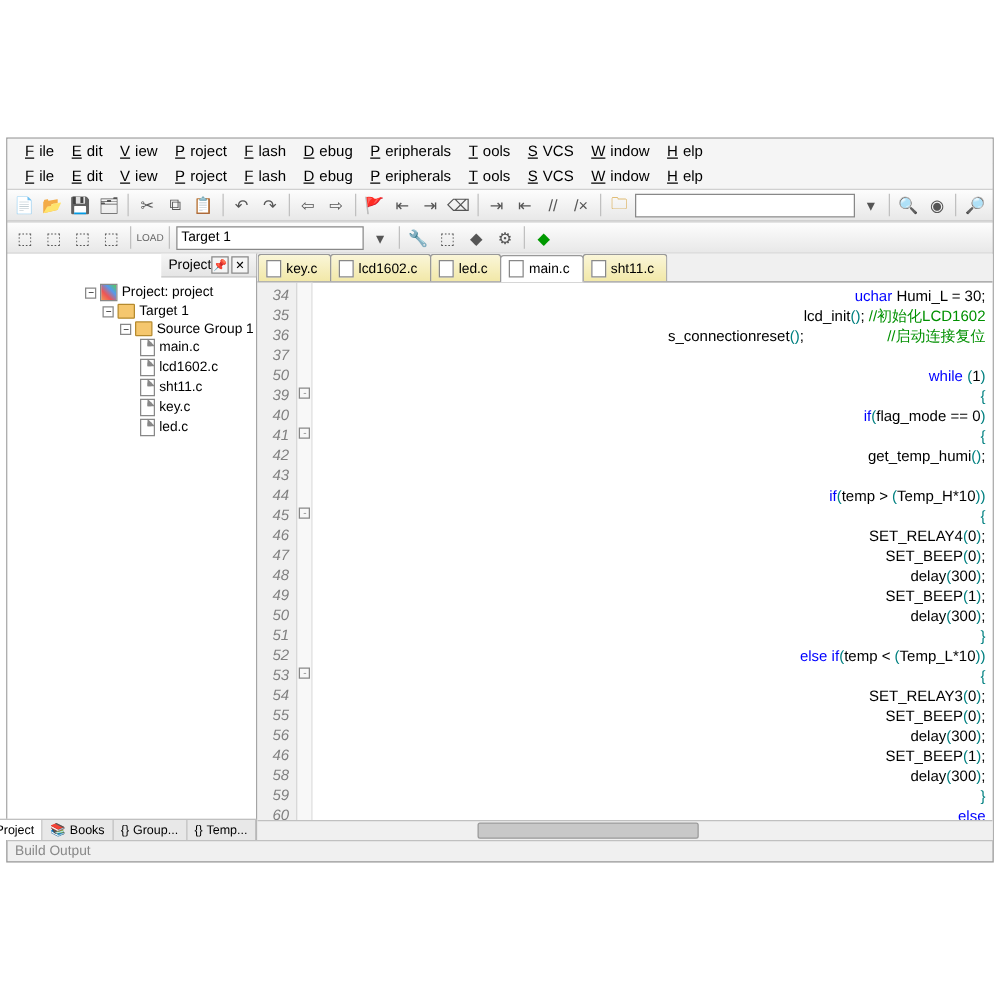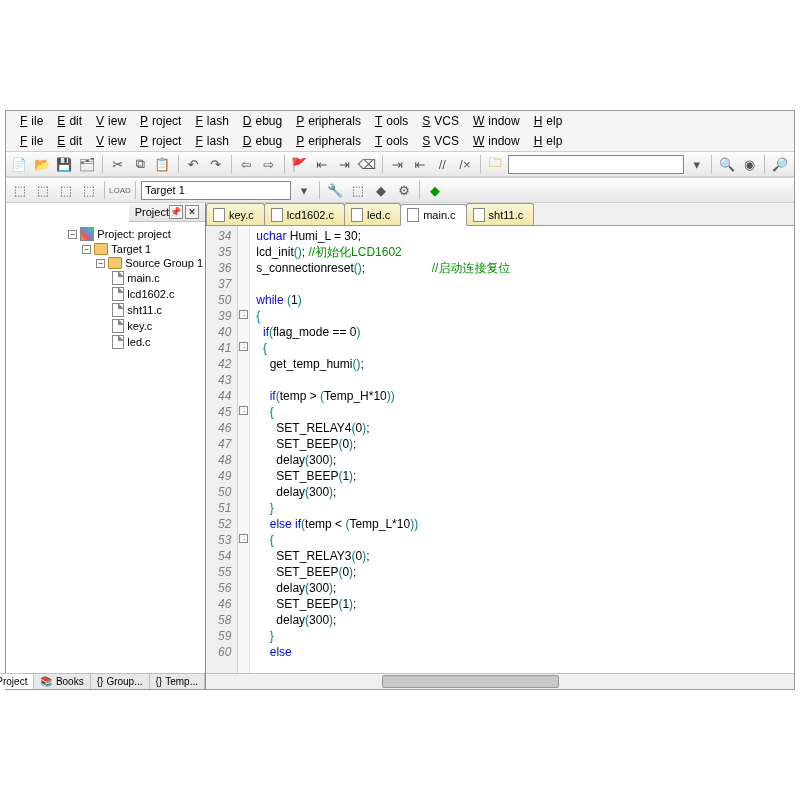--- a/index.html
+++ b/index.html
@@ -32,21 +32,21 @@
 .etabs { display:flex; background:#f0f0f0; border-bottom:1px solid #999; font-size:11px; }
 .etab { padding:3px 10px 3px 6px; border:1px solid #999; border-bottom:none; margin-right:-1px; display:flex; align-items:center; gap:4px; background:linear-gradient(#faf6d8,#f2e8a8); border-radius:3px 3px 0 0; }
 .etab.active { background:#fff; border-bottom:1px solid #fff; position:relative; top:1px; }
 .etab .fic { width:12px; height:14px; background:#fff; border:1px solid #888; }
 .code-area { flex:1; display:flex; font-family:Consolas,"Courier New",monospace; font-size:12px; overflow:hidden; }
 .gutter { background:#f0f0f0; color:#808080; text-align:right; padding:2px 6px 2px 12px; border-right:1px solid #d0d0d0; user-select:none; }
 .gutter div { height:16px; line-height:16px;font-style:italic; }
 .fold { width:12px; background:#f8f8f8; border-right:1px solid #e0e0e0; }
 .fold div { height:16px; display:flex; align-items:center; justify-content:center; }
 .fbox { width:9px; height:9px; border:1px solid #888; font-size:8px; line-height:7px; text-align:center; color:#888; }
-.code { flex:1; padding:2px 6px; white-space:pre; overflow:auto; }
+.code { flex:1; padding:2px 6px; white-space:pre; overflow:auto;text-align:right; }
 .code div { height:16px; line-height:16px; }
 .kw { color:#0000ff; }
 .num { color:#000; }
 .paren { color:#008080; }
 .cmt { color:#009000; }
 .hscroll { height:16px; background:#f0f0f0; border-top:1px solid #c0c0c0; position:relative; }
 .hscroll .thumb { position:absolute; left:30%; width:30%; top:1px; bottom:1px; background:#c8c8c8; border:1px solid #999; border-radius:2px; }
 .build-out { font-size:11px; color:#888; padding:2px 6px; border-top:1px solid #c0c0c0; }
 </style>
 </head>
@@ -297,13 +297,14 @@
           </div>
         <div class="code" id="code"><div><span class="kw">uchar</span> Humi_L = <span class="num">30</span>;</div><div>lcd_init<span class="paren">()</span>; <span class="cmt">//初始化LCD1602</span></div><div>s_connectionreset<span class="paren">()</span>;                    <span class="cmt">//启动连接复位</span></div><div></div><div><span class="kw">while</span> <span class="paren">(</span><span class="num">1</span><span class="paren">)</span></div><div><span class="paren">{</span></div><div>  <span class="kw">if</span><span class="paren">(</span>flag_mode == <span class="num">0</span><span class="paren">)</span></div><div>  <span class="paren">{</span></div><div>    get_temp_humi<span class="paren">()</span>;</div><div></div><div>    <span class="kw">if</span><span class="paren">(</span>temp &gt; <span class="paren">(</span>Temp_H*<span class="num">10</span><span class="paren">))</span></div><div>    <span class="paren">{</span></div><div>      SET_RELAY4<span class="paren">(</span><span class="num">0</span><span class="paren">)</span>;</div><div>      SET_BEEP<span class="paren">(</span><span class="num">0</span><span class="paren">)</span>;</div><div>      delay<span class="paren">(</span><span class="num">300</span><span class="paren">)</span>;</div><div>      SET_BEEP<span class="paren">(</span><span class="num">1</span><span class="paren">)</span>;</div><div>      delay<span class="paren">(</span><span class="num">300</span><span class="paren">)</span>;</div><div>    <span class="paren">}</span></div><div>    <span class="kw">else if</span><span class="paren">(</span>temp &lt; <span class="paren">(</span>Temp_L*<span class="num">10</span><span class="paren">))</span></div><div>    <span class="paren">{</span></div><div>      SET_RELAY3<span class="paren">(</span><span class="num">0</span><span class="paren">)</span>;</div><div>      SET_BEEP<span class="paren">(</span><span class="num">0</span><span class="paren">)</span>;</div><div>      delay<span class="paren">(</span><span class="num">300</span><span class="paren">)</span>;</div><div>      SET_BEEP<span class="paren">(</span><span class="num">1</span><span class="paren">)</span>;</div><div>      delay<span class="paren">(</span><span class="num">300</span><span class="paren">)</span>;</div><div>    <span class="paren">}</span></div><div>    <span class="kw">else</span></div></div>
       </div>
       <div class="hscroll">
         <div class="thumb"></div>
       </div>
     </div>
 
   </div>
 
+  <div class="build-out">Build Output</div>
 </div>
 
 </body></html>

